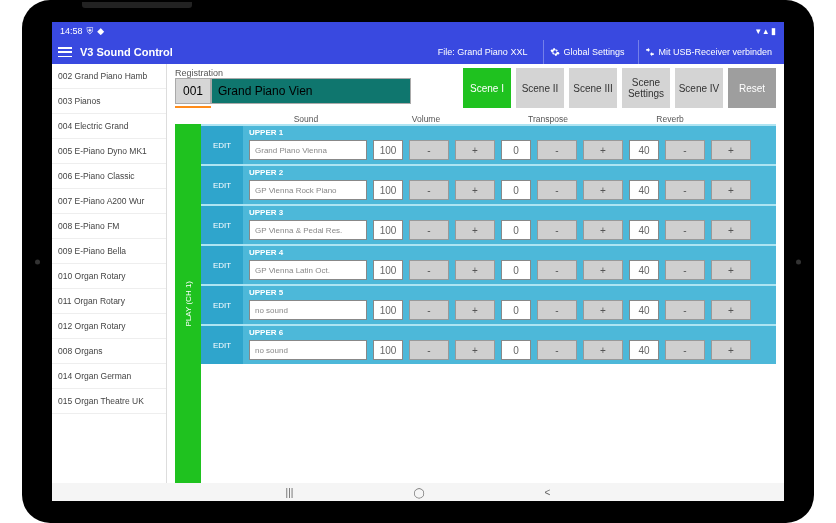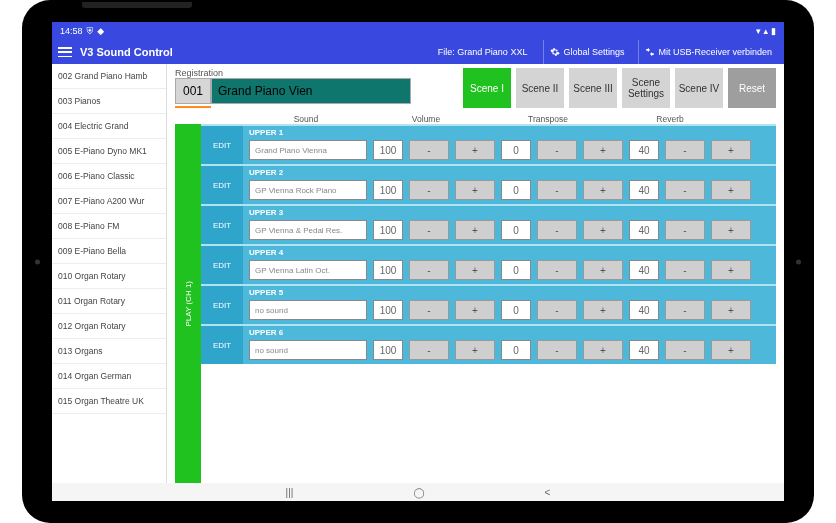--- a/index.html
+++ b/index.html
@@ -98,21 +98,21 @@
           <div class="sidebar-item">003 Pianos</div>
           <div class="sidebar-item">004 Electric Grand</div>
           <div class="sidebar-item">005 E-Piano Dyno MK1</div>
           <div class="sidebar-item">006 E-Piano Classic</div>
           <div class="sidebar-item">007 E-Piano A200 Wur</div>
           <div class="sidebar-item">008 E-Piano FM</div>
           <div class="sidebar-item">009 E-Piano Bella</div>
           <div class="sidebar-item">010 Organ Rotary</div>
           <div class="sidebar-item">011 Organ Rotary</div>
           <div class="sidebar-item">012 Organ Rotary</div>
-          <div class="sidebar-item">013 Organs</div>
+          <div class="sidebar-item">008 Organs</div>
           <div class="sidebar-item">014 Organ German</div>
           <div class="sidebar-item">015 Organ Theatre UK</div>
         </div>
 
       <div class="content">
         <div class="reg-row">
           <div class="reg-name-wrap">
             <div class="reg-label">Registration</div>
             <div style="display:flex;gap:0;">
               <div class="reg-num">001</div>

